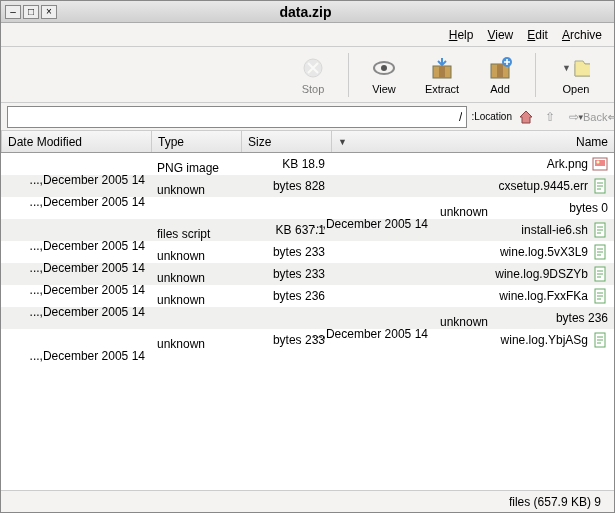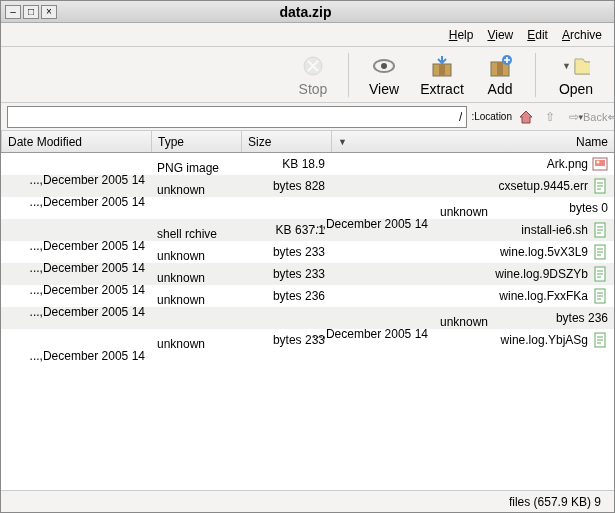--- a/index.html
+++ b/index.html
@@ -8,21 +8,21 @@
   .titlebar { height: 22px; background: linear-gradient(#e8e8e8,#d0d0d0); display: flex; align-items: center; padding: 0 4px; border-bottom: 1px solid #aaa; direction: ltr; }
   .titlebar-buttons { display: flex; gap: 2px; }
   .wbtn { width: 16px; height: 14px; border: 1px solid #888; background: #eee; display: flex; align-items: center; justify-content: center; font-size: 10px; cursor: pointer; }
   .titlebar-title { flex: 1; text-align: center; font-weight: bold; font-size: 14px; }
   .menubar { height: 24px; display: flex; align-items: center; padding: 0 6px; gap: 2px; border-bottom: 1px solid #ccc; background:#f4f3f2; }
   .menu-item { padding: 2px 6px; cursor: pointer; }
   .menu-item u { text-decoration: underline; }
   .toolbar { height: 56px; display: flex; align-items: center; padding: 2px 6px; gap: 4px; border-bottom: 1px solid #ccc; background:#f4f3f2; }
   .tbtn { width: 54px; height: 50px; display: flex; flex-direction: column; align-items: center; justify-content: center; gap: 2px; cursor: pointer; border: 1px solid transparent; }
   .tbtn .icon { width: 28px; height: 26px; display:flex; align-items:center; justify-content:center; }
-  .tbtn .lbl { font-size: 14px; }
+  .tbtn .lbl { font-size: 11px; }
   .tsep { width: 1px; height: 44px; background: #ccc; margin: 0 4px; }
   .dropdown-arrow { font-size: 9px; color:#555; }
   .stop-disabled { opacity: 0.5; }
   .locbar { height: 28px; display: flex; align-items: center; padding: 1px 6px; gap: 4px; border-bottom: 1px solid #ccc; background:#f4f3f2; }
   .nav-icon { width: 20px; height: 20px; display:flex; align-items:center; justify-content:center; cursor:pointer; }
   .loc-input { flex: 1; height: 22px; background: #fff; border: 1px solid #888; padding: 0 4px; font-size: 12px; direction: rtl; text-align: right; }
   .headers { height: 22px; display: flex; background: #eee; border-bottom: 1px solid #999; }
   .hcell { display: flex; align-items: center; padding: 0 6px; border-left: 1px solid #ccc; font-size: 12px; cursor: pointer; background: linear-gradient(#f6f6f6,#e6e6e6); }
   .hname { flex: 1; justify-content: space-between; }
   .hsize { width: 90px; justify-content: flex-end; }
@@ -190,21 +190,21 @@
         <div class="cname">
           <span>install-ie6.sh</span>
           <span class="ficon">
             <svg width="16" height="16">
               <rect x="3" y="1" width="10" height="14" fill="#fff" stroke="#6a6"></rect>
               <path d="M5 5 h6 M5 8 h6 M5 11 h4" stroke="#6a6"></path>
             </svg>
           </span>
         </div>
         <div class="csize">637.1 KB</div>
-        <div class="ctype">shell rchive</div>
+        <div class="ctype">files script</div>
         <div class="cdate">14 December 2005,...</div>
       </div>
       <div class="row">
         <div class="cname">
           <span>wine.log.5vX3L9</span>
           <span class="ficon">
             <svg width="16" height="16">
               <rect x="3" y="1" width="10" height="14" fill="#fff" stroke="#6a6"></rect>
               <path d="M5 5 h6 M5 8 h6 M5 11 h4" stroke="#6a6"></path>
             </svg>

